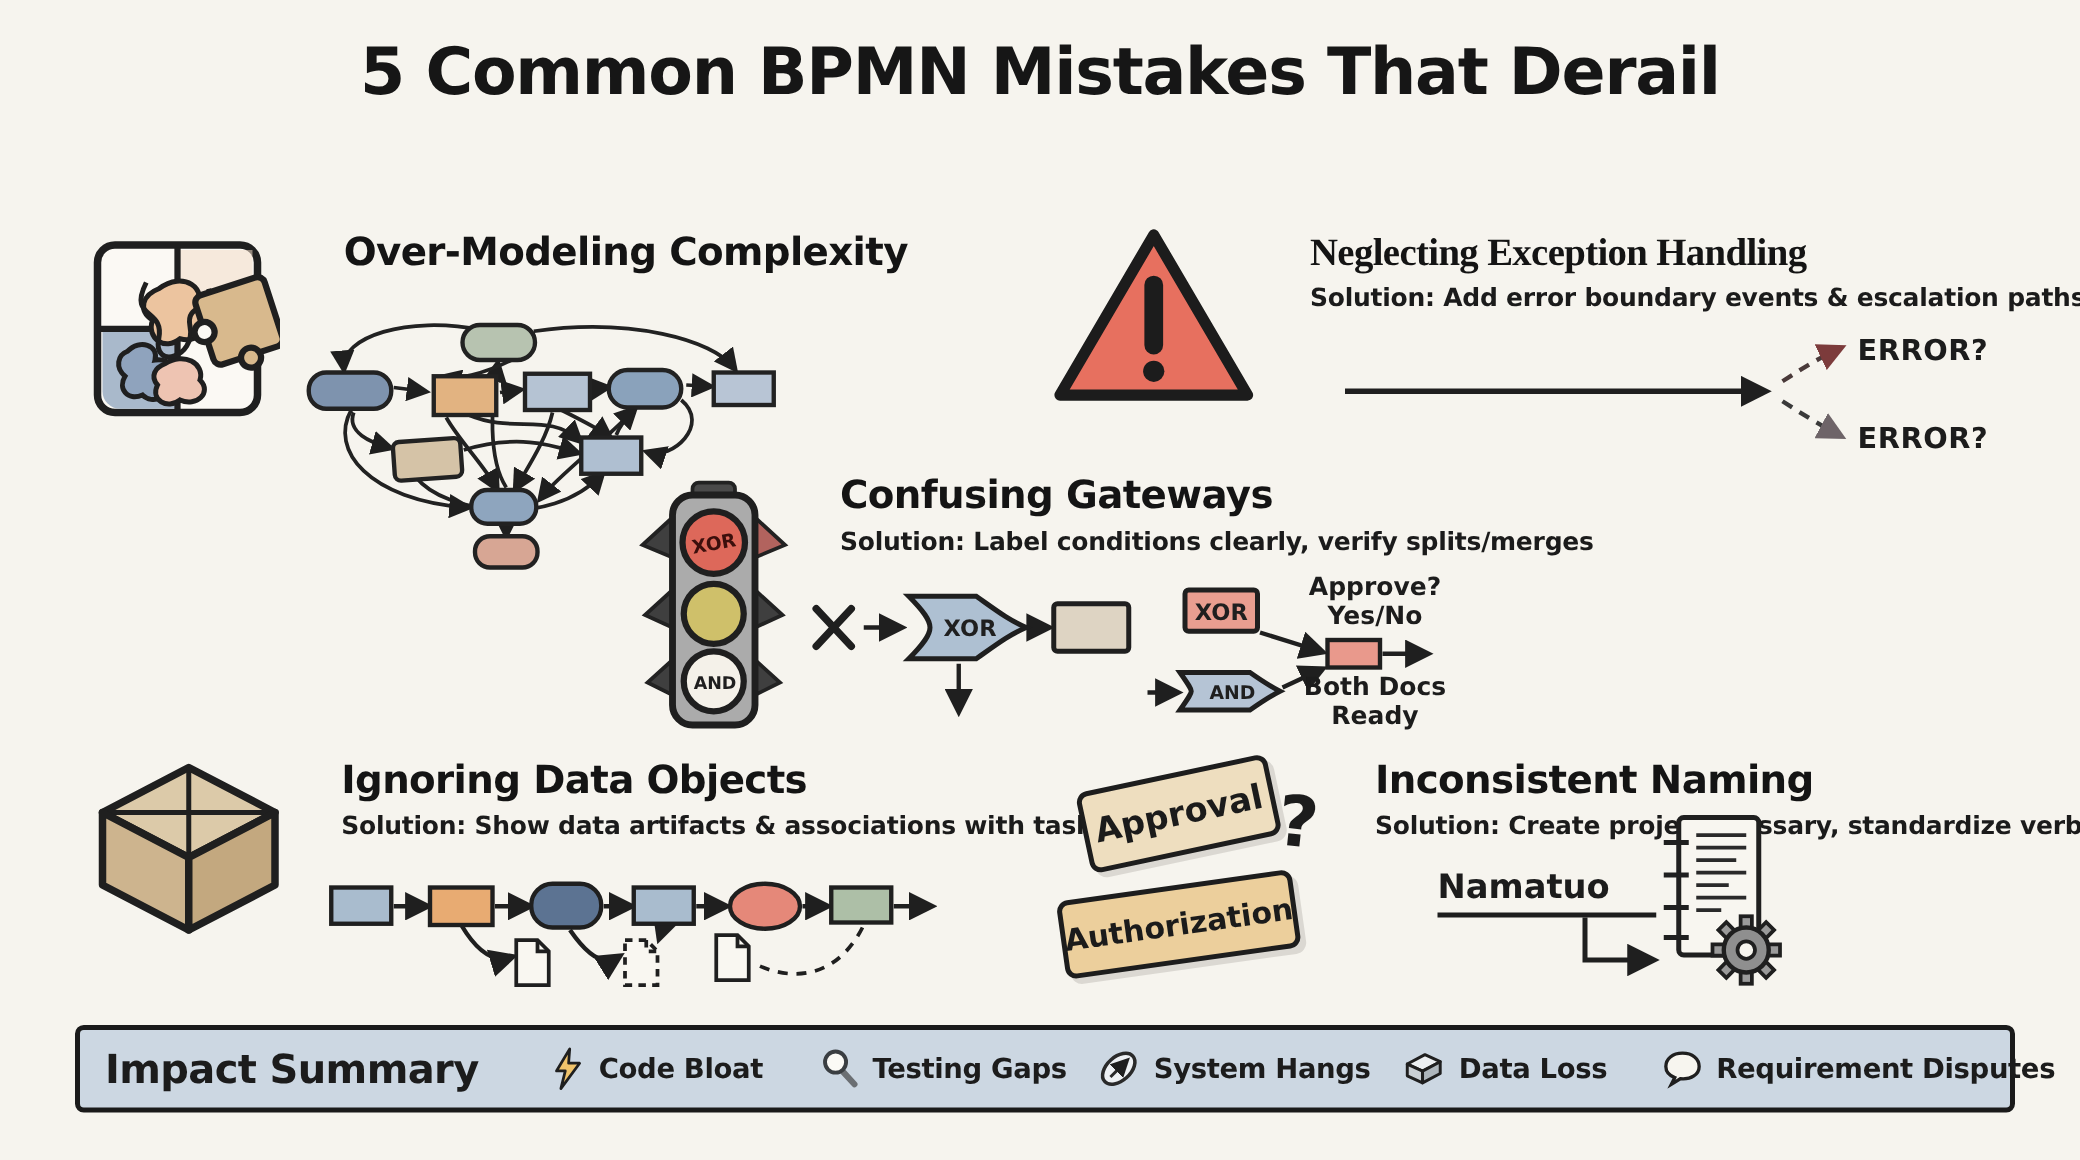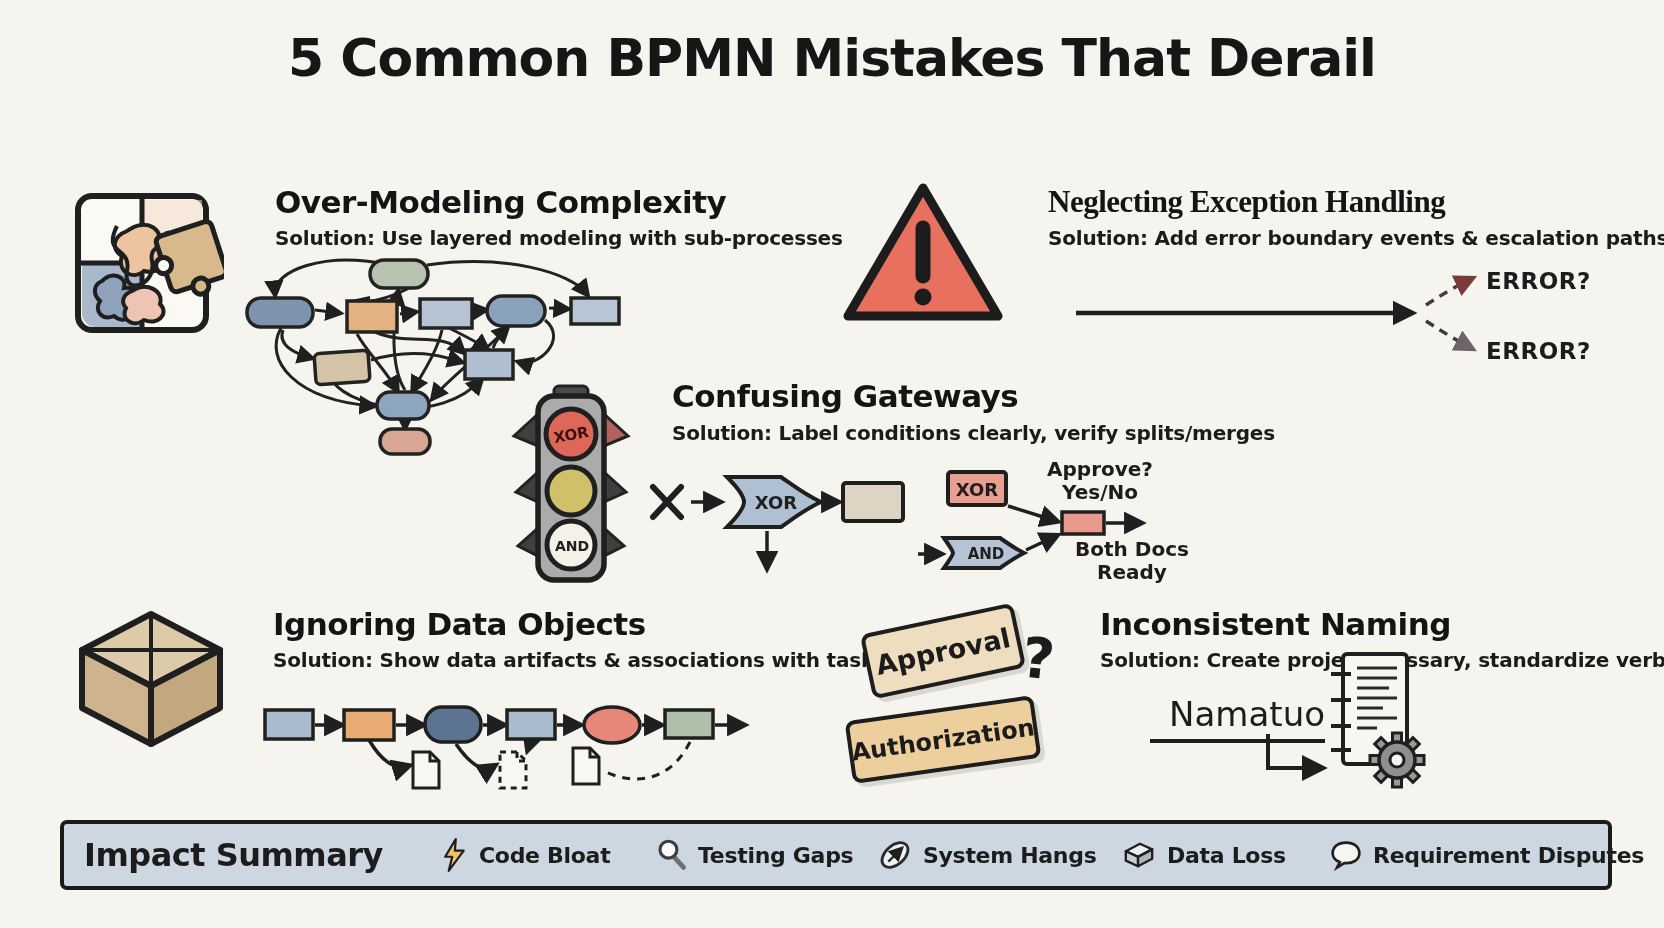--- a/index.html
+++ b/index.html
@@ -7,21 +7,21 @@
   .canvas{position:relative;width:1664px;height:712px;background:#f6f4ee;}
   .abs{position:absolute;}
   .title-line{width:100%;text-align:center;font-size:52px;font-weight:bold;letter-spacing:-1px;color:#161616;}
   .h2{font-size:31px;font-weight:bold;letter-spacing:-0.5px;color:#141414;white-space:nowrap;}
   .sol{font-size:20px;font-weight:bold;letter-spacing:-0.2px;color:#1b1b1b;white-space:nowrap;}
   .err-label{font-size:23px;font-weight:bold;letter-spacing:0.5px;}
   .gw-caption{font-size:20px;font-weight:bold;text-align:center;line-height:1.15;}
   .tag{border:4.5px solid #1d1d1d;border-radius:9px;display:flex;align-items:center;justify-content:center;box-shadow:4px 5px 0 rgba(60,50,40,0.14);}
   .tag-text{font-weight:bold;color:#1b1b1b;}
   .qmark{font-size:56px;font-weight:bold;}
-  .misspelled{font-size:34px;font-weight:normal;text-align:right;border-bottom:4px solid #1d1d1d;padding-bottom:5px;}
+  .misspelled{font-size:27px;font-weight:bold;text-align:left;border-bottom:4px solid #1d1d1d;padding-bottom:5px;}
   .impact-bar{position:absolute;left:60px;top:820px;width:1552px;height:70px;background:#ccd7e2;border:4.5px solid #1a1a1a;border-radius:7px;box-sizing:border-box;}
   .impact-heading{position:absolute;left:20px;top:50%;transform:translateY(-50%);font-size:32px;font-weight:bold;letter-spacing:-0.5px;}
   .impact-item{position:absolute;top:50%;transform:translateY(-50%);display:flex;align-items:center;gap:10px;}
   .impact-label{font-size:22px;font-weight:bold;letter-spacing:-0.3px;white-space:nowrap;}
   svg text{font-family:"DejaVu Sans","Liberation Sans",sans-serif;}
 </style>
 </head>
 <body>
 
 <div class="canvas">
@@ -56,21 +56,20 @@
     <path d="M30,95 C40,85 55,90 52,102 C65,100 70,112 60,120 C65,132 50,138 42,130 C30,135 22,125 28,115 C20,108 22,98 30,95 Z" fill="#8fa3bd" stroke="#1f1f1f" stroke-width="4"></path>
     <path d="M60,105 C75,95 92,105 88,118 C98,128 85,140 72,134 C62,142 48,134 54,122 C48,115 52,108 60,105 Z" fill="#eec4b2" stroke="#1f1f1f" stroke-width="4"></path>
     <path d="M45,40 C30,70 60,60 55,85 C50,110 85,100 80,75 C76,55 100,65 95,45" fill="none" stroke="#1f1f1f" stroke-width="4"></path>
     <g transform="rotate(-18 118 70)">
       <rect x="90" y="42" width="58" height="58" rx="6" fill="#d8b98d" stroke="#1f1f1f" stroke-width="5"></rect>
       <circle cx="90" cy="71" r="8" fill="#fbf9f4" stroke="#1f1f1f" stroke-width="5"></circle>
       <circle cx="119" cy="102" r="8" fill="#d8b98d" stroke="#1f1f1f" stroke-width="5"></circle>
     </g>
   </svg>
   <div class="abs h2" style="left:275px;top:184px;">Over-Modeling Complexity</div>
-  <div class="abs sol" style="left:275px;top:226px;">Solution: Use layered modeling with sub-processes</div>
 
   <svg class="abs" style="left:235px;top:252px;" width="430" height="212" viewBox="0 0 430 212">
     <g stroke="#222" stroke-width="3" fill="none" marker-end="url(#ah)">
       <path d="M150,12 C90,0 38,18 40,42"></path>
       <path d="M192,13 C270,2 335,20 352,42"></path>
       <path d="M80,58 L104,61"></path>
       <path d="M165,62 L180,60"></path>
       <path d="M240,59 L250,58"></path>
       <path d="M314,56 L332,57"></path>
       <path d="M48,78 C42,94 62,102 76,106"></path>
@@ -161,21 +160,21 @@
     <rect x="48" y="14" width="58" height="33" rx="3" fill="#e99e90" stroke="#1f1f1f" stroke-width="4"></rect>
     <text x="77" y="38" text-anchor="middle" font-size="18" font-weight="bold" fill="#1f1f1f">XOR</text>
     <path d="M44,80 L100,80 C110,87 116,91 124,95 C116,99 110,103 100,110 L44,110 C51,100 53,97 53,95 C53,93 51,90 44,80 Z" fill="#b5c4d5" stroke="#1f1f1f" stroke-width="4"></path>
     <text x="86" y="101" text-anchor="middle" font-size="15" font-weight="bold" fill="#1f1f1f">AND</text>
     <rect x="162" y="54" width="42" height="22" fill="#e9998c" stroke="#1f1f1f" stroke-width="3.5"></rect>
   </svg>
   <div class="abs gw-caption" style="left:1030px;top:458px;width:140px;">
     <div>Approve?</div>
     <div>Yes/No</div>
   </div>
-  <div class="abs gw-caption" style="left:1062px;top:538px;width:140px;">
+  <div class="abs gw-caption" style="left:1030px;top:538px;width:140px;">
     <div>Both Docs</div>
     <div>Ready</div>
   </div>
 
   <svg class="abs" style="left:62px;top:598px;" width="178" height="150" viewBox="0 0 178 150">
     <polygon points="20,52 89,16 158,52 89,88" fill="#dccaa9" stroke="#1f1f1f" stroke-width="6" stroke-linejoin="round"></polygon>
     <path d="M20,52 L158,52 M89,16 L89,88" stroke="#1f1f1f" stroke-width="4" fill="none"></path>
     <polygon points="20,52 89,88 89,146 20,110" fill="#cdb48e" stroke="#1f1f1f" stroke-width="6" stroke-linejoin="round"></polygon>
     <polygon points="158,52 89,88 89,146 158,110" fill="#c3a87f" stroke="#1f1f1f" stroke-width="6" stroke-linejoin="round"></polygon>
   </svg>

